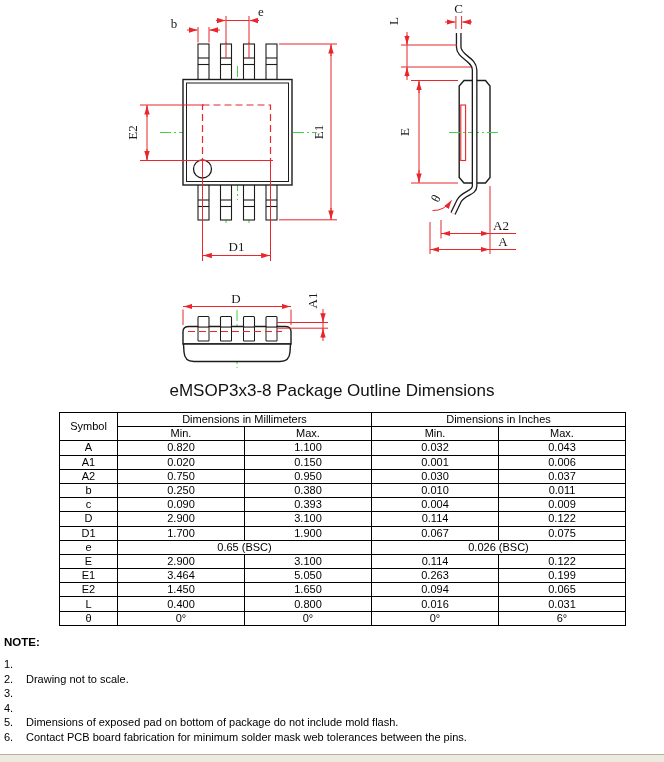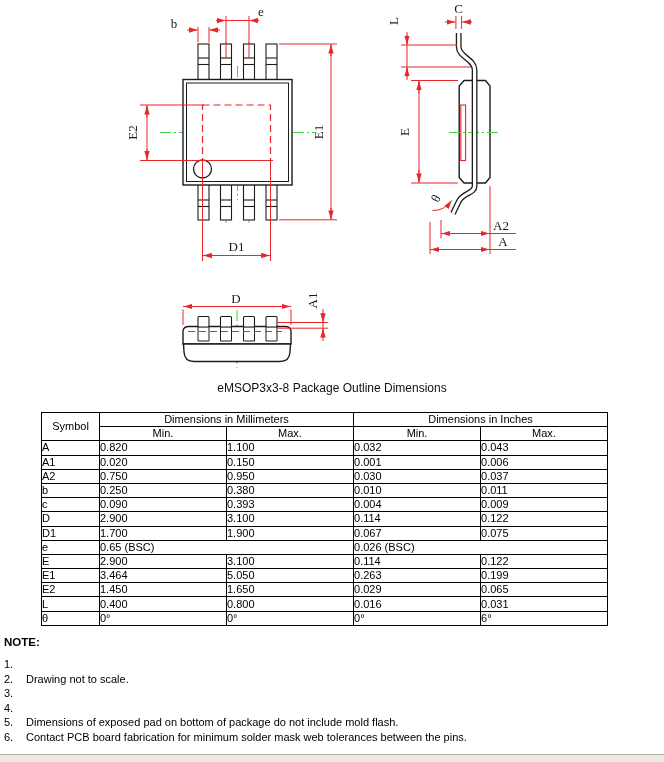--- a/index.html
+++ b/index.html
@@ -7,26 +7,26 @@
     position:relative; width:664px; height:762px;
     background:#ffffff; overflow:hidden;
     font-family:"Liberation Sans", sans-serif;
   }
   svg text {
     font-family:"Liberation Serif", serif;
     font-size:13px; fill:#1a1a1a;
   }
   .title {
     position:absolute; left:0; top:381px; width:664px;
-    text-align:center; font-size:12px; color:#111;
+    text-align:center; font-size:17px; color:#111;
   }
   table.dims {
-    position:absolute; left:41px; top:412px; width:566px;
+    position:absolute; left:59px; top:412px; width:566px;
     border-collapse:collapse; table-layout:fixed;
-    font-size:11px; color:#000; 
+    font-size:11px; color:#000; text-align:center;
   }
   table.dims th, table.dims td {
     border:1px solid #000; padding:0; height:13.2px;
     font-weight:normal; line-height:13px; overflow:hidden;
   }
   .notes { position:absolute; left:4px; top:636px; width:635px; color:#000; }
   .notes .heading { font-weight:bold; font-size:11.5px; }
   .notes .list { margin-top:9px; }
   .note-item { display:flex; font-size:11px; line-height:14.6px; }
   .note-item .num { width:22px; flex:0 0 22px; }
@@ -336,21 +336,21 @@
         <td>E1</td>
         <td>3.464</td>
         <td>5.050</td>
         <td>0.263</td>
         <td>0.199</td>
       </tr>
       <tr>
         <td>E2</td>
         <td>1.450</td>
         <td>1.650</td>
-        <td>0.029</td>
+        <td>0.094</td>
         <td>0.065</td>
       </tr>
       <tr>
         <td>L</td>
         <td>0.400</td>
         <td>0.800</td>
         <td>0.016</td>
         <td>0.031</td>
       </tr>
       <tr>

